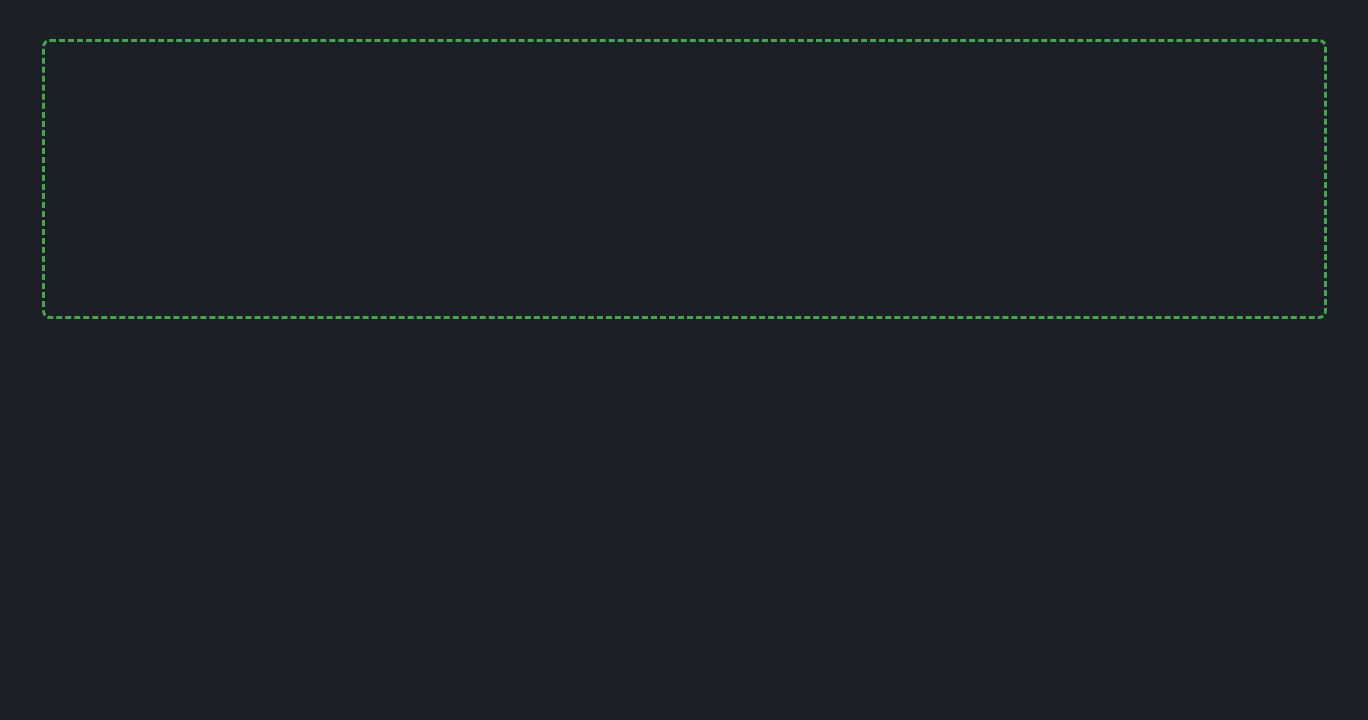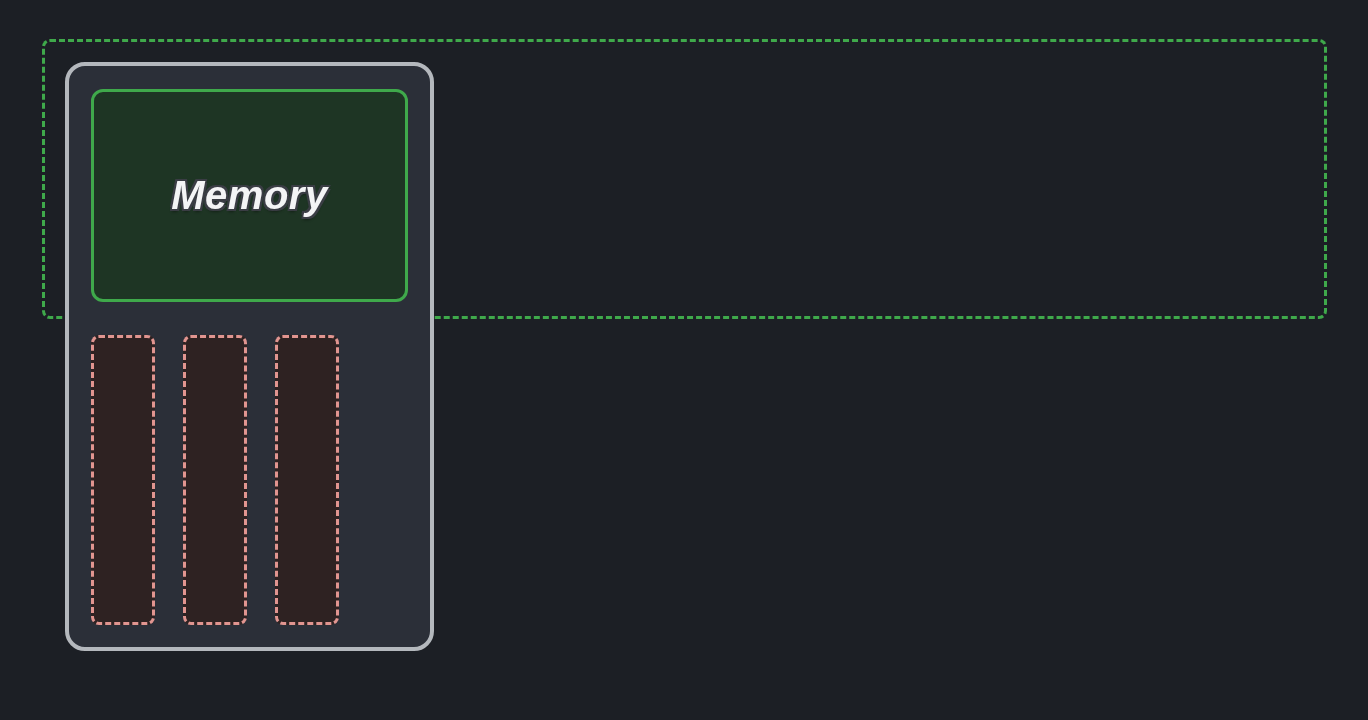--- a/index.html
+++ b/index.html
@@ -74,27 +74,14 @@
     box-sizing: border-box;
   }
 </style>
 </head>
 <body>
 
 <div class="canvas">
 
   <div class="dashed-region" style="left:42px; top:39px; width:1285px; height:280px;"></div>
 
-  <div class="device-card" style="left:65px; top:62px; width:369px; height:589px;">
-
-    <div class="memory-block" style="left:22px; top:23px; width:317px; height:213px;">
-      <span class="memory-label">Memory</span>
-    </div>
-
-    <div class="slot-row" style="left:22px; top:269px; width:248px; height:290px;">
-      <div class="slot" style="width:64px;"></div>
-      <div class="slot" style="width:64px;"></div>
-      <div class="slot" style="width:64px;"></div>
-    </div>
-
-  </div>
 
 </div>
 
 </body></html>

